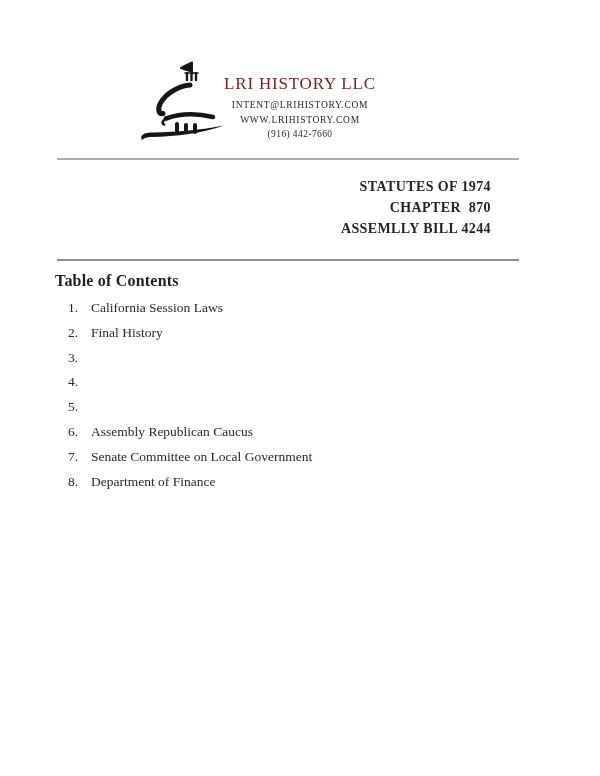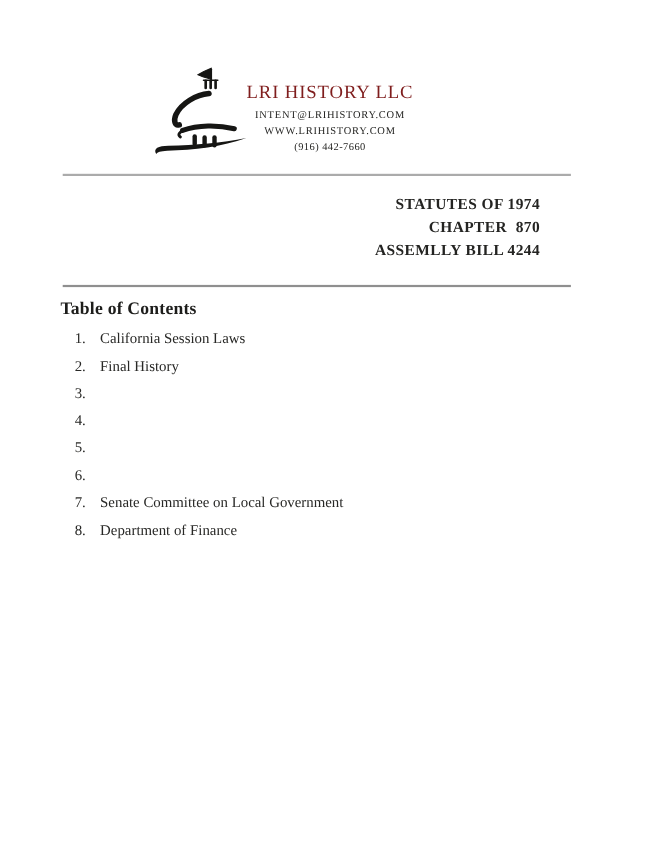--- a/index.html
+++ b/index.html
@@ -165,20 +165,21 @@
       <span class="toc-num">3.</span>
     </div>
     <div class="toc-row">
       <span class="toc-num">4.</span>
     </div>
     <div class="toc-row">
       <span class="toc-num">5.</span>
     </div>
     <div class="toc-row">
       <span class="toc-num">6.</span>
+      <span class="toc-label">Assembly Republican Caucus</span>
     </div>
     <div class="toc-row">
       <span class="toc-num">7.</span>
       <span class="toc-label">Senate Committee on Local Government</span>
     </div>
     <div class="toc-row">
       <span class="toc-num">8.</span>
       <span class="toc-label">Department of Finance</span>
     </div>
   </div>

